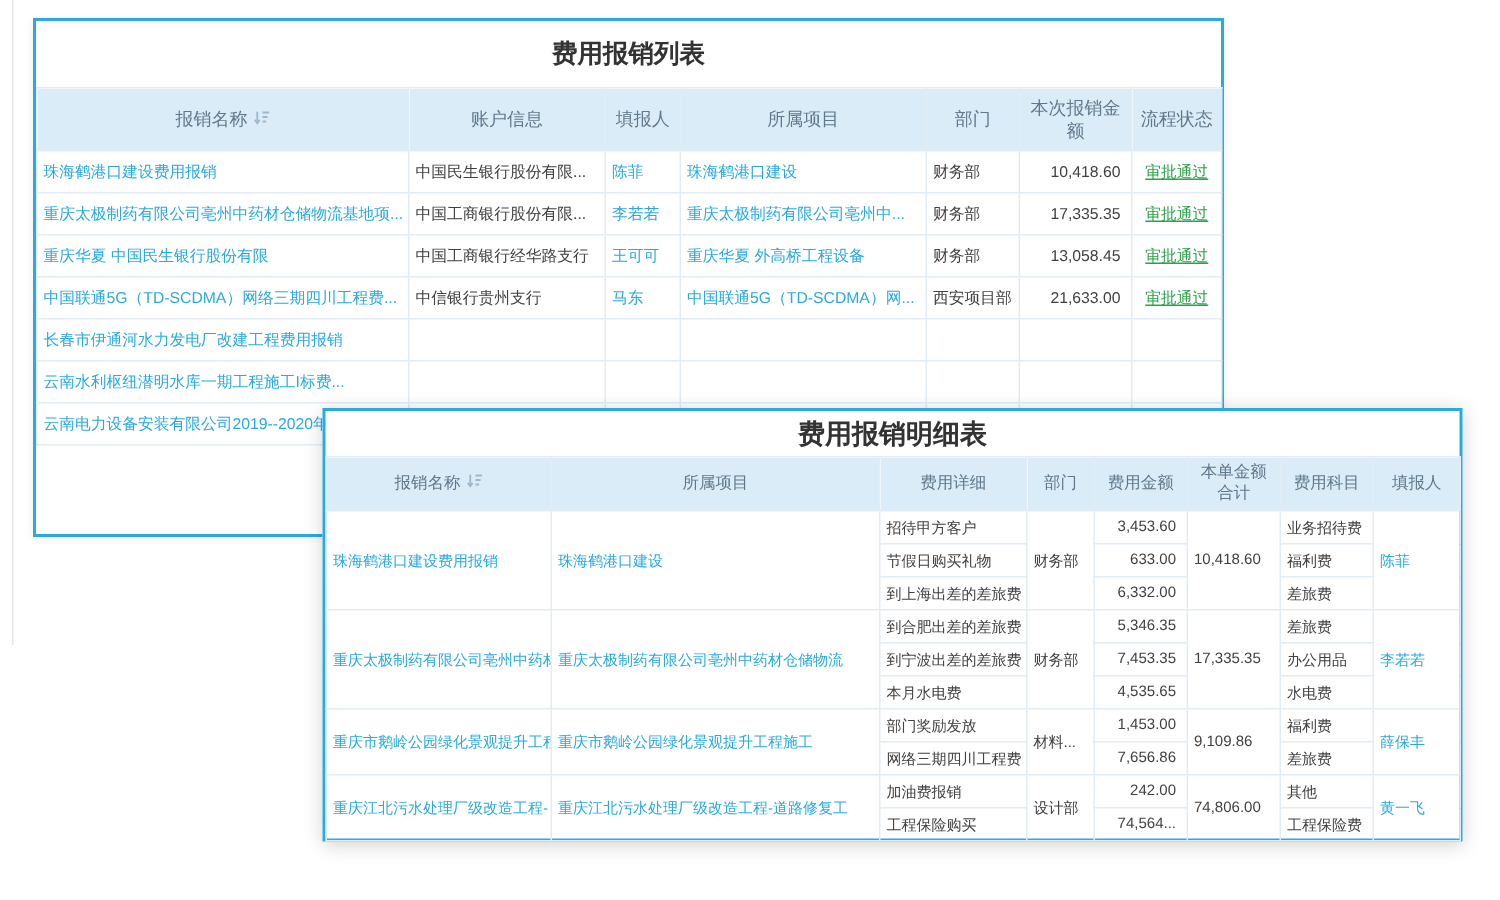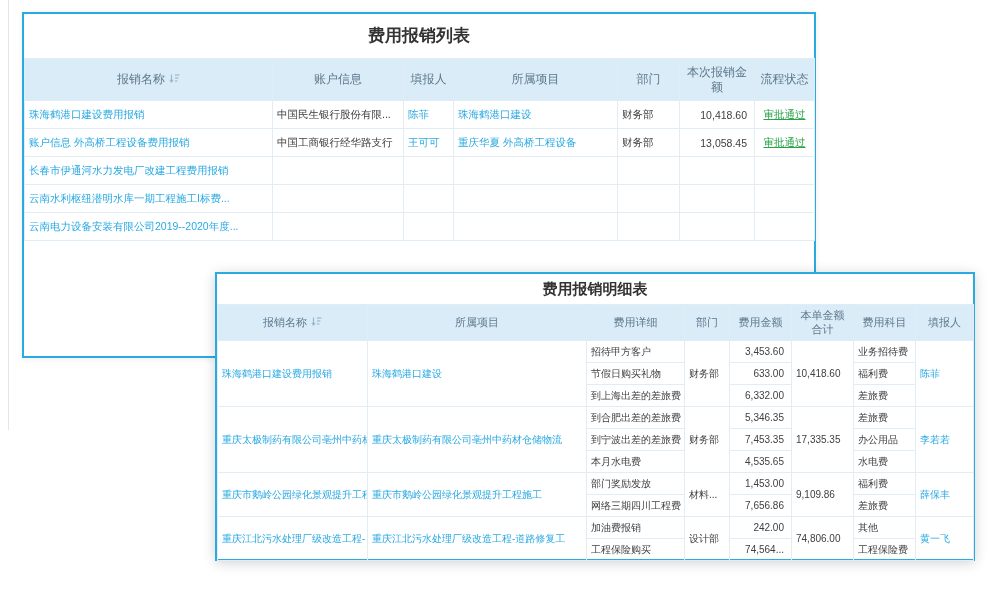--- a/index.html
+++ b/index.html
@@ -6,21 +6,21 @@
   #stage{position:relative;width:1000px;height:600px;background:#ffffff;overflow:hidden;
          font-family:"Liberation Sans","DejaVu Sans",sans-serif;color:#404040;}
   .edge-line{position:absolute;left:8px;top:0;width:1px;height:430px;background:#e3e6e8;}
 
   .card{position:absolute;background:#fff;border:2px solid #29abe2;box-sizing:border-box;}
   #list-card{left:22px;top:12px;width:794px;height:346px;box-shadow:0 1px 6px rgba(0,0,0,.08);z-index:1;}
   #detail-card{left:215px;top:272px;width:760px;height:289px;box-shadow:0 2px 12px rgba(0,0,0,.18);z-index:2;}
 
   .card h2{margin:0;text-align:center;font-weight:bold;color:#333;}
   #list-card h2{font-size:17px;line-height:44px;height:44px;}
-  #detail-card h2{font-size:15px;line-height:30px;height:30px;}
+  #detail-card h2{font-size:18px;line-height:30px;height:30px;}
 
   table{border-collapse:collapse;table-layout:fixed;width:100%;}
   th,td{border:1px solid #e2ecf4;overflow:hidden;white-space:nowrap;padding:0 4px;box-sizing:border-box;}
   thead th{background:#d9ecf8;color:#60788c;font-weight:400;white-space:normal;line-height:1.25;text-align:center;}
   #list-table thead th{height:42px;font-size:12px;}
   #detail-table thead th{height:36px;font-size:11px;}
   #list-table tbody tr{height:28px;}
   #list-table tbody td{font-size:10.5px;}
   #detail-table tbody tr{height:22px;}
   #detail-table tbody td{font-size:10px;}
@@ -74,26 +74,44 @@
           <tr>
             <td class="left link">珠海鹤港口建设费用报销</td>
             <td class="center">中国民生银行股份有限...</td>
             <td class="center link">陈菲</td>
             <td class="left link">珠海鹤港口建设</td>
             <td class="center">财务部</td>
             <td class="right">10,418.60</td>
             <td class="status">审批通过</td>
           </tr>
           <tr>
-            <td class="left link">账户信息 外高桥工程设备费用报销</td>
+            <td class="left link">重庆太极制药有限公司亳州中药材仓储物流基地项...</td>
+            <td class="center">中国工商银行股份有限...</td>
+            <td class="center link">李若若</td>
+            <td class="left link">重庆太极制药有限公司亳州中...</td>
+            <td class="center">财务部</td>
+            <td class="right">17,335.35</td>
+            <td class="status">审批通过</td>
+          </tr>
+          <tr>
+            <td class="left link">重庆华夏 中国民生银行股份有限</td>
             <td class="center">中国工商银行经华路支行</td>
             <td class="center link">王可可</td>
             <td class="left link">重庆华夏 外高桥工程设备</td>
             <td class="center">财务部</td>
             <td class="right">13,058.45</td>
+            <td class="status">审批通过</td>
+          </tr>
+          <tr>
+            <td class="left link">中国联通5G（TD-SCDMA）网络三期四川工程费...</td>
+            <td class="center">中信银行贵州支行</td>
+            <td class="center link">马东</td>
+            <td class="left link">中国联通5G（TD-SCDMA）网...</td>
+            <td class="center">西安项目部</td>
+            <td class="right">21,633.00</td>
             <td class="status">审批通过</td>
           </tr>
           <tr>
             <td class="left link">长春市伊通河水力发电厂改建工程费用报销</td>
             <td class="center"></td>
             <td class="center link"></td>
             <td class="left link"></td>
             <td class="center"></td>
             <td class="right"></td>
             <td class="status"></td>

